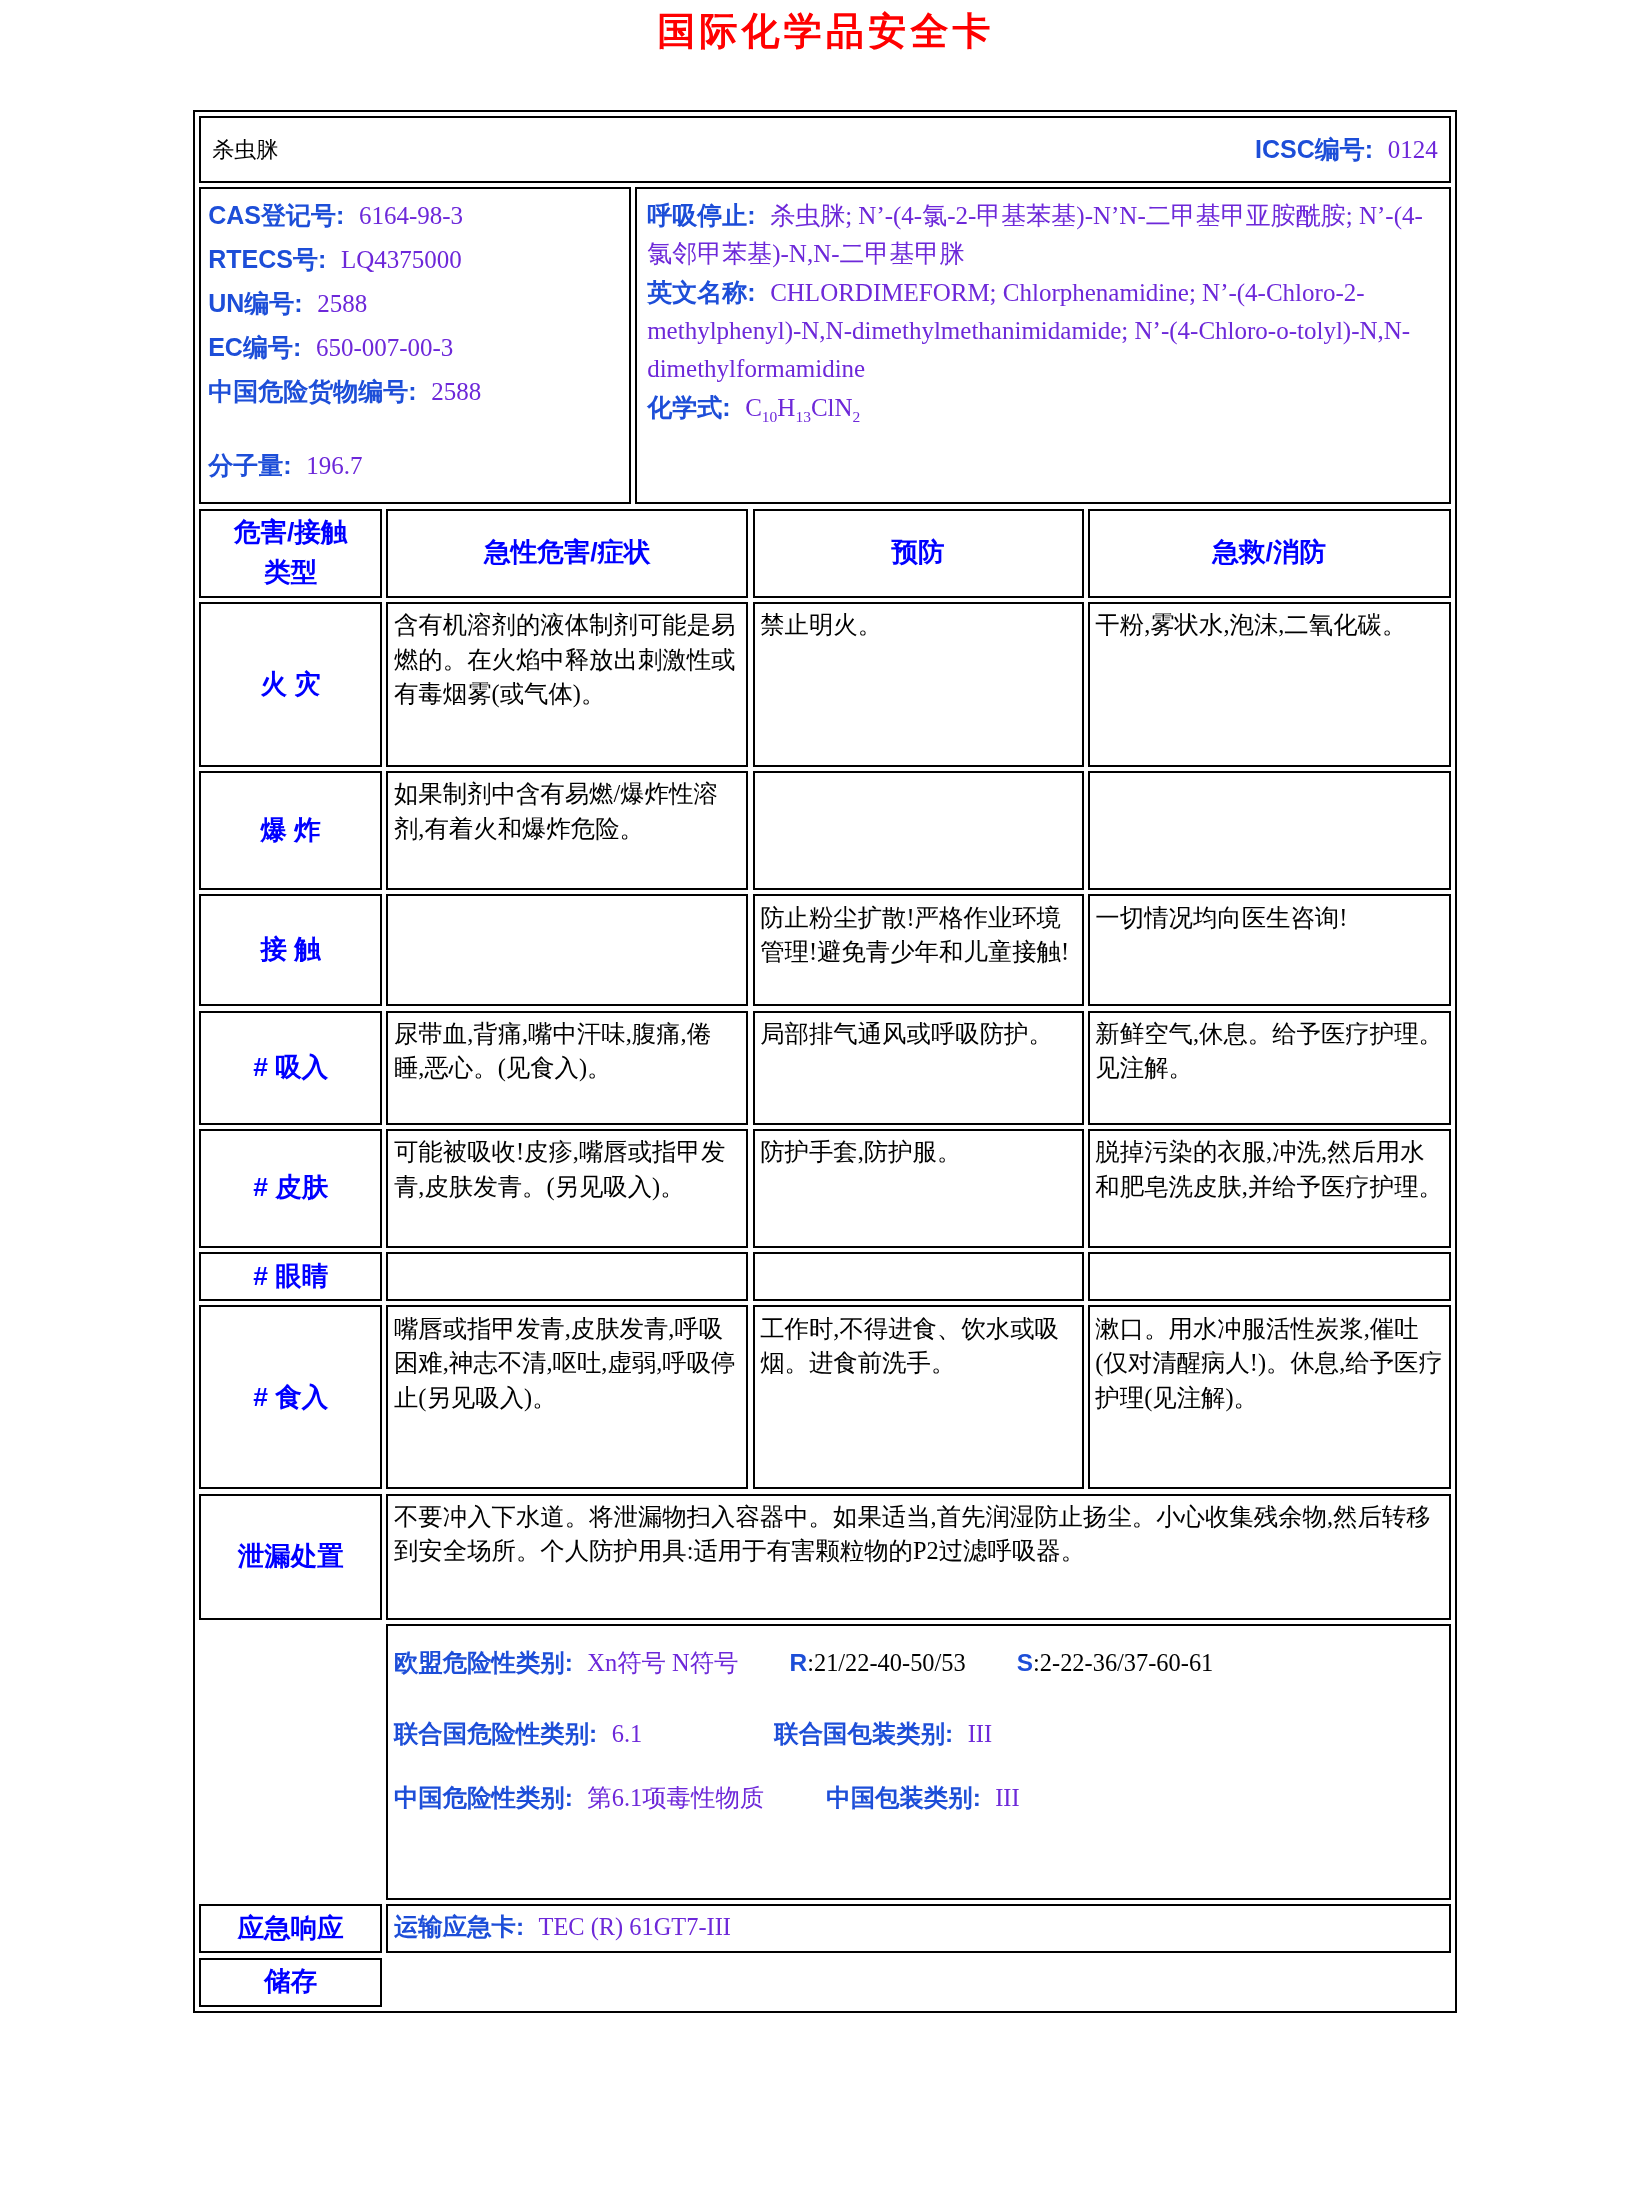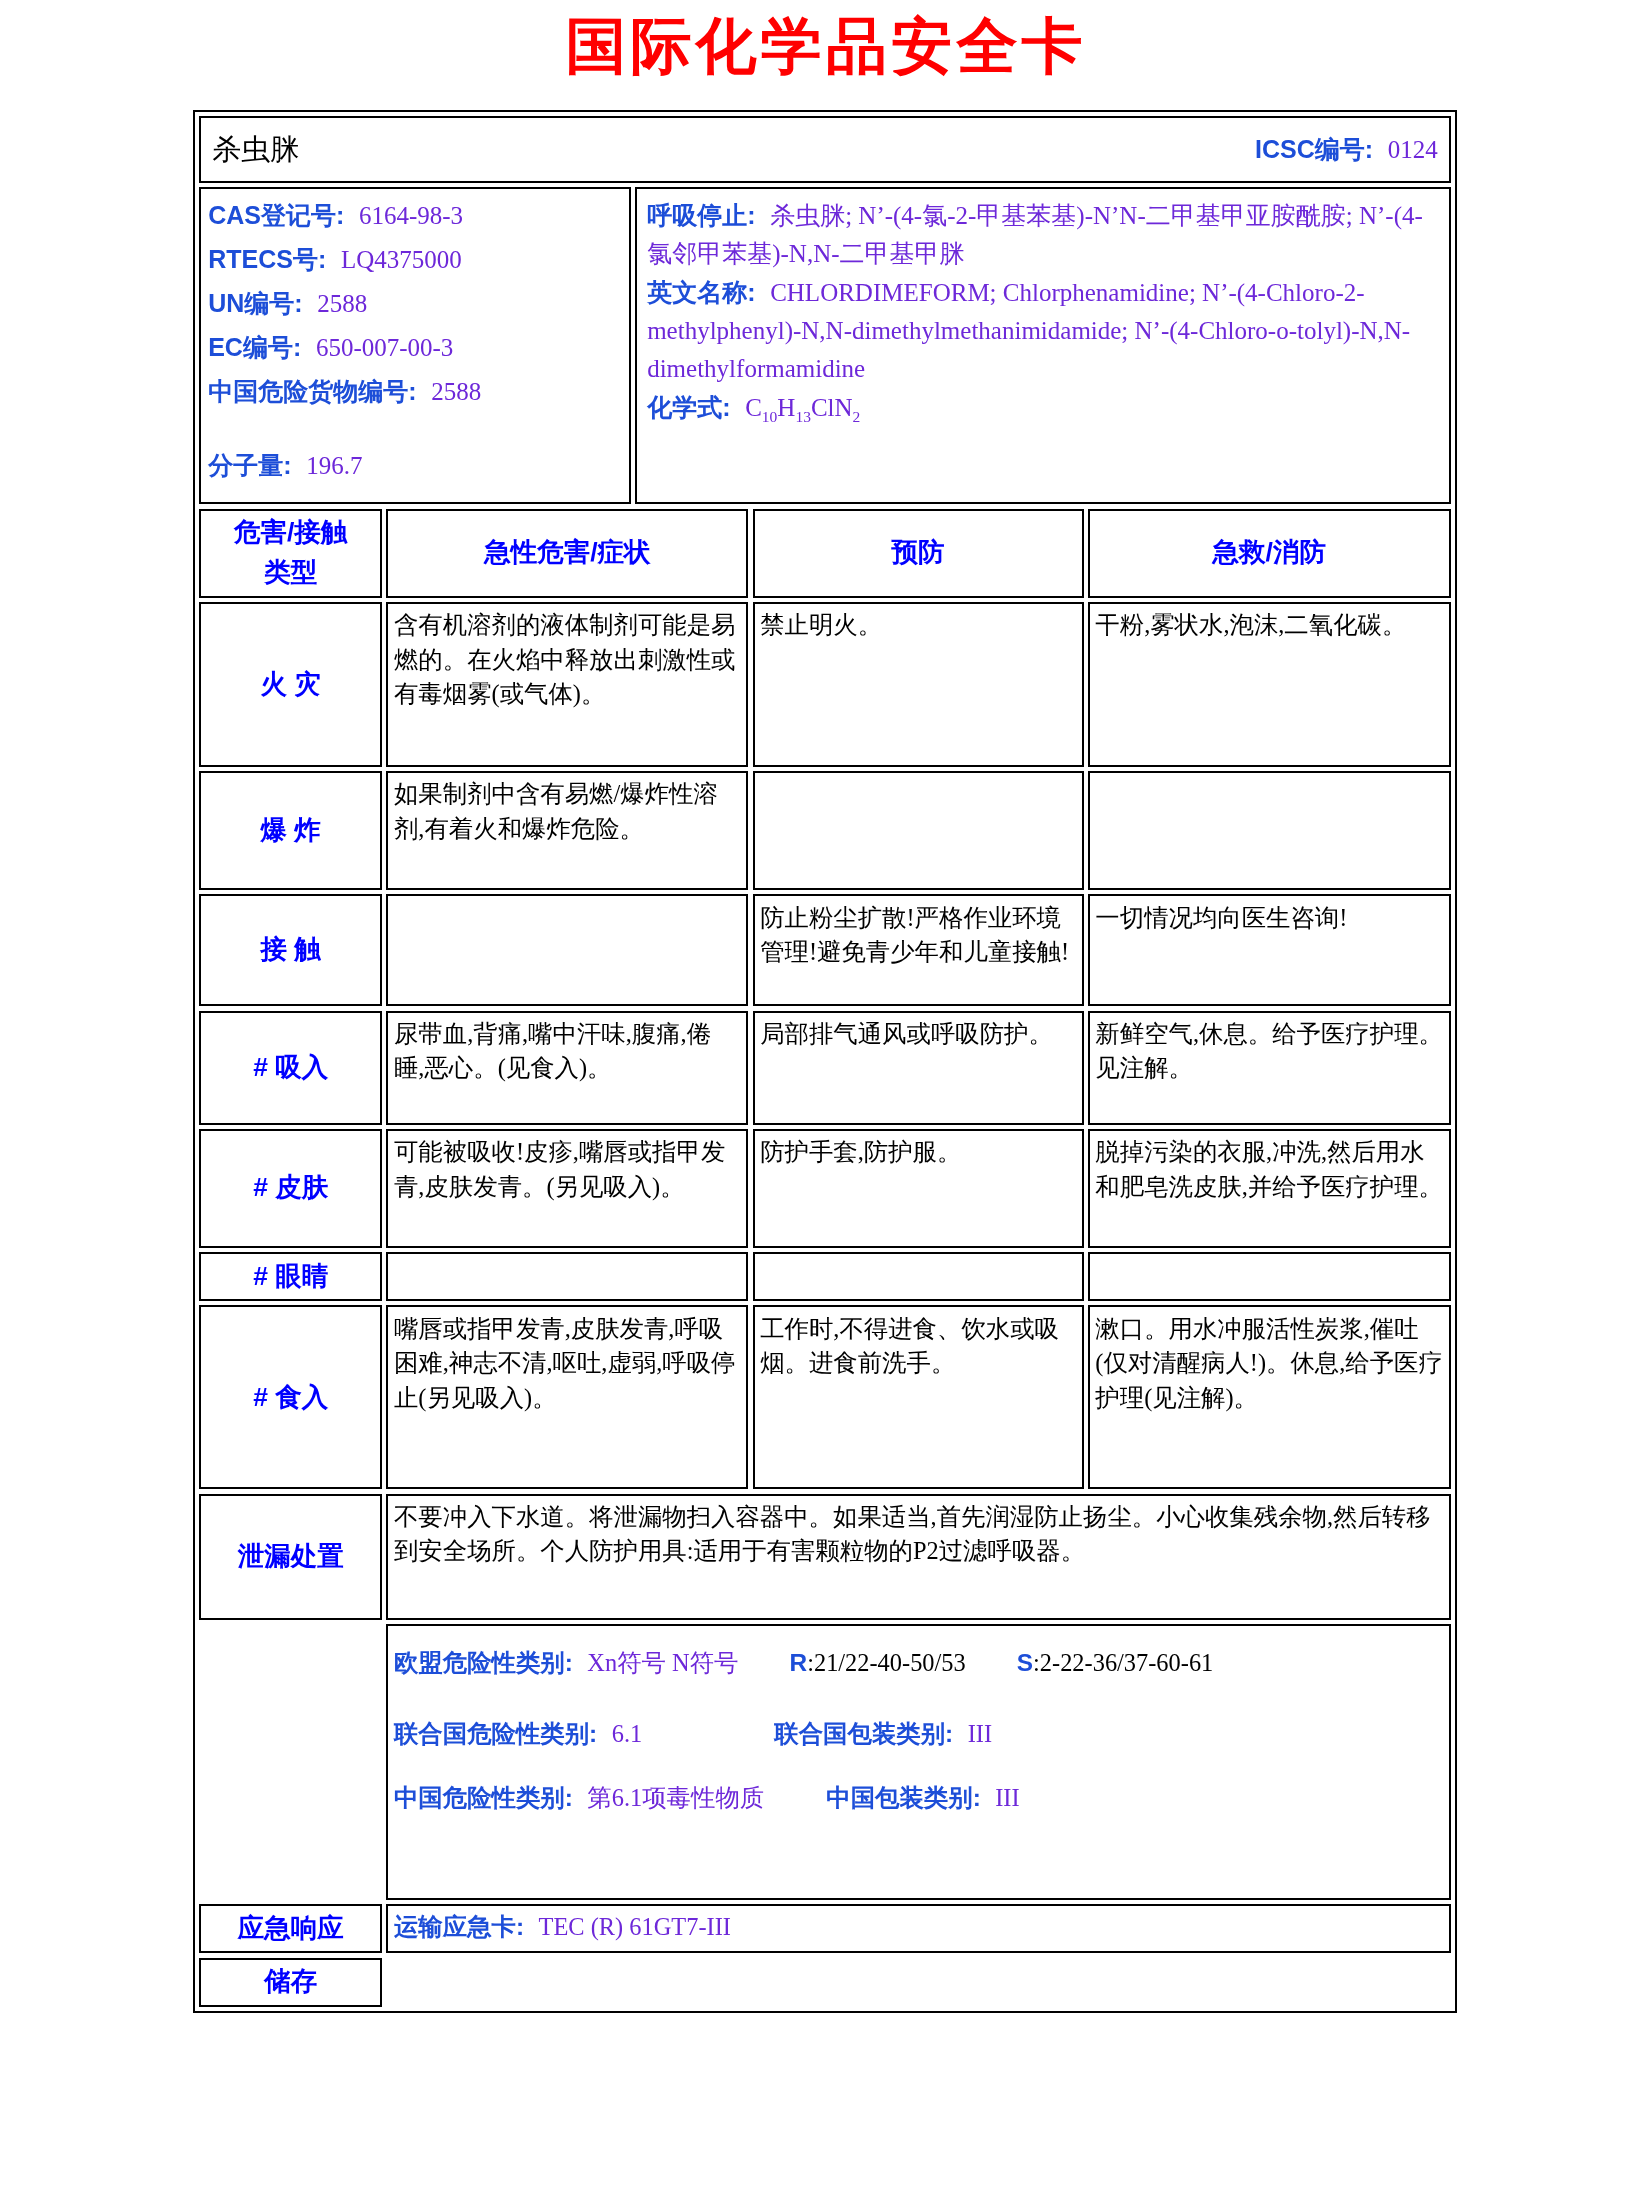--- a/index.html
+++ b/index.html
@@ -10,21 +10,21 @@
     height: 2205px;
     background: #ffffff;
     font-family: "Liberation Serif", "DejaVu Serif", serif;
     color: #000;
   }
   .title {
     padding-top: 5.6px;
     text-align: center;
     font-family: "Liberation Sans", "DejaVu Sans", sans-serif;
     font-weight: bold;
-    font-size: 61px;
+    font-size: 38px;
     letter-spacing: 4.2px;
     color: #FF0000;
   }
   .card {
     position: absolute;
     left: 193px;
     top: 110px;
     width: 1264px;
     border: 2.8px solid #000;
     padding: 4.2px;
@@ -40,21 +40,21 @@
   .cell { border: 2.8px solid #000; background: #fff; }
 
   
   .head-cell {
     min-height: 67px;
     display: flex;
     justify-content: space-between;
     align-items: center;
     padding: 0 11px;
   }
-  .chem-name { font-size: 29px; }
+  .chem-name { font-size: 22px; }
   .icsc-group { font-size: 25px; white-space: nowrap; }
 
   .lbl {
     font-family: "Liberation Sans", "DejaVu Sans", sans-serif;
     font-weight: bold;
     color: #1d4ed8;
   }
   .val { color: #6d28d9; margin-left: 8.4px; }
 
   

